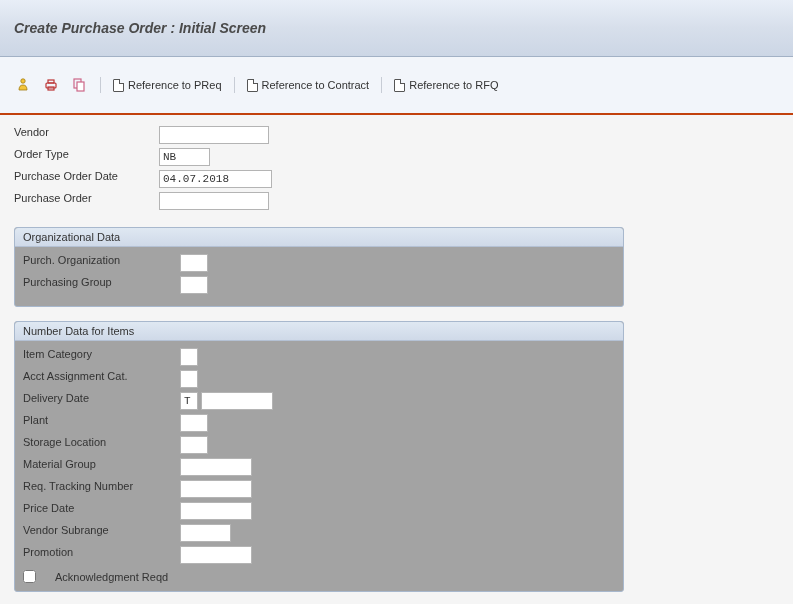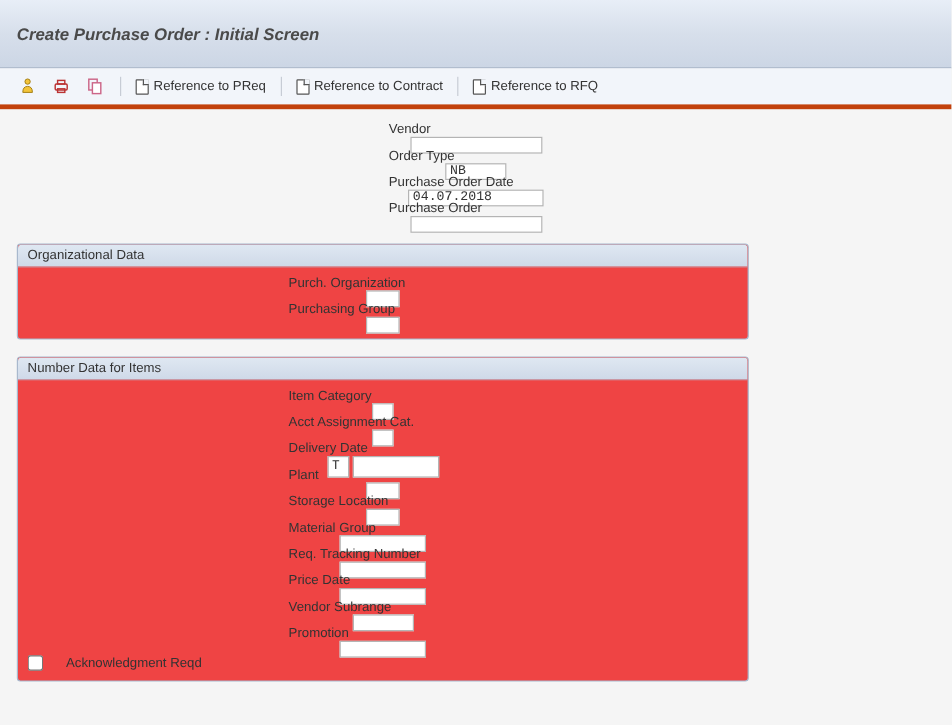--- a/index.html
+++ b/index.html
@@ -15,22 +15,22 @@
       background: linear-gradient(to bottom, #e8eef7 0%, #d7dfeb 50%, #ccd6e5 100%);
       border-bottom: 1px solid #a2b1c5;
       padding: 20px 14px;
       font-size: 14px;
       font-weight: bold;
       font-style: italic;
       color: #4a4a4a;
     }
     .toolbar {
       background: #f2f5fa;
-      border-bottom: 4px solid #c2410c;
-      padding: 6px 14px;
+      border-bottom: 2px solid #c2410c;
+      padding: 19px 14px;
       display: flex;
       align-items: center;
       gap: 10px;
     }
     .toolbar-icon {
       display: inline-flex;
       align-items: center;
       justify-content: center;
       width: 18px;
       height: 18px;
@@ -65,24 +65,22 @@
       width: 4px; height: 4px;
       border-left: 1px solid #555;
       border-bottom: 1px solid #555;
       background: #f2f5fa;
     }
     .content {
       padding: 10px 14px;
     }
     .form-row {
       display: flex;
-      align-items: center;
-      margin: 1px 12px;
+      margin: 1px 0;
       height: 21px;
-      flex-direction: column;
     }
     .form-label {
       width: 145px;
       font-size: 11px;
       color: #333;
     }
     .form-input {
       height: 18px;
       border: 1px solid #b4b4b4;
       background: #fff;
@@ -92,21 +90,21 @@
       color: #333;
     }
     .w-tiny { width: 18px; }
     .w-sm { width: 28px; }
     .w-smed { width: 51px; }
     .w-med { width: 72px; }
     .w-lg { width: 113px; }
     .w-xl { width: 110px; }
     .group-box {
       border: 1px solid #a8b8cd;
-      background: #ef4444;
+      background: #a3a3a3;
       border-radius: 3px;
       margin-top: 14px;
       padding: 0 0 8px 0;
       width: 610px;
     }
     .group-title {
       background: linear-gradient(to bottom, #dfe8f2, #cfd9e8);
       border-bottom: 1px solid #b4c1d4;
       padding: 3px 8px;
       font-size: 11px;

